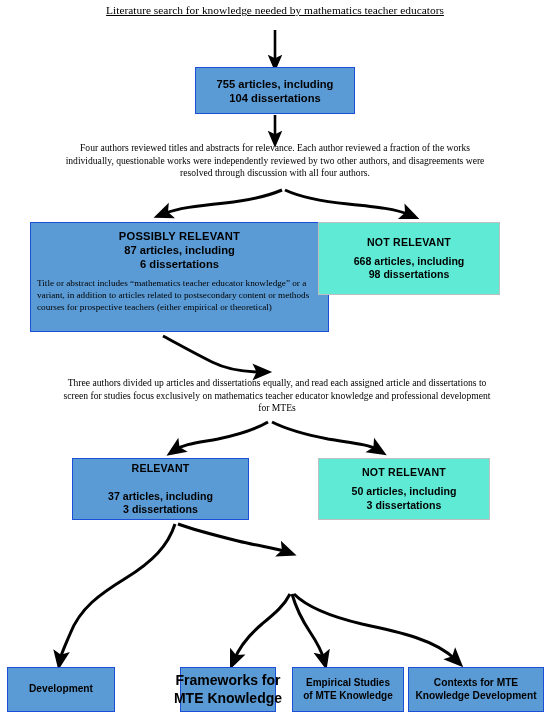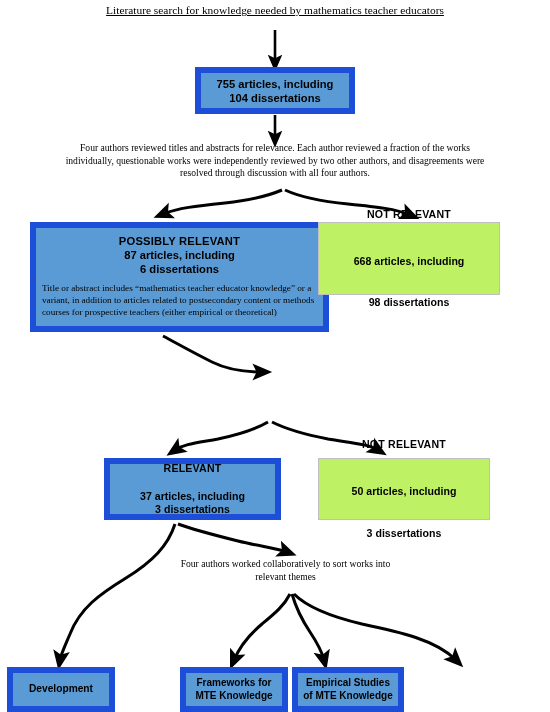--- a/index.html
+++ b/index.html
@@ -31,26 +31,25 @@
     align-items: center;
     justify-content: center;
     text-align: center;
     font-family: "Liberation Sans", "DejaVu Sans", sans-serif;
     font-weight: bold;
     color: #000000;
     line-height: 1.25;
   }
   .node.blue {
     background: #5B9BD5;
-    border: 6px solid #1d4ed8;
+    border: 1px solid #1d4ed8;
   }
   .node.gray {
-    background: #bef264;
+    background: #5eead4;
     border: 1px solid #bfbfbf;
-    gap: 28px;
   }
   .node .line {
     display: block;
     white-space: nowrap;
   }
   .node .title {
     letter-spacing: 0.2px;
   }
   .note {
     position: absolute;
@@ -70,25 +69,25 @@
     margin-top: 7px;
   }
 
   
   #header-note { left: 45px; top: 3px; width: 460px; font-size: 11.4px; text-decoration: underline; }
   #box-initial { left: 195px; top: 67px; width: 160px; height: 47px; font-size: 11.2px; }
   #note-review-1 { left: 55px; top: 142px; width: 440px; font-size: 9.6px; }
   #box-possibly-relevant { left: 30px; top: 222px; width: 299px; height: 110px; font-size: 11.2px; padding: 6px 2px; justify-content: flex-start; }
   #box-not-relevant-1 { left: 318px; top: 222px; width: 182px; height: 73px; font-size: 10.6px; }
   #note-review-2 { left: 62px; top: 377px; width: 430px; font-size: 9.6px; }
-  #box-relevant { left: 104px; top: 458px; width: 177px; height: 62px; font-size: 10.6px; }
+  #box-relevant { left: 72px; top: 458px; width: 177px; height: 62px; font-size: 10.6px; }
   #box-not-relevant-2 { left: 318px; top: 458px; width: 172px; height: 62px; font-size: 10.6px; }
   #note-themes { left: 178px; top: 558px; width: 215px; font-size: 9.6px; }
   #box-editorials { left: 7px; top: 667px; width: 108px; height: 45px; font-size: 10.2px; }
-  #box-frameworks { left: 180px; top: 667px; width: 108px; height: 45px; font-size: 10px; }
+  #box-frameworks { left: 180px; top: 667px; width: 96px; height: 45px; font-size: 14px; }
   #box-empirical { left: 292px; top: 667px; width: 112px; height: 45px; font-size: 10px; }
   #box-contexts { left: 408px; top: 667px; width: 136px; height: 45px; font-size: 10.2px; }
 </style>
 </head>
 <body>
 
 <div id="page">
 
   <svg class="svg-layer" viewBox="0 0 550 712">
     <defs>
@@ -135,43 +134,47 @@
     <span class="line">6 dissertations</span>
     <span class="subnote">Title or abstract includes “mathematics teacher educator knowledge” or a variant, in addition to articles related to postsecondary content or methods courses for prospective teachers (either empirical or theoretical)</span>
   </div>
 
   <div class="node gray" id="box-not-relevant-1">
     <span class="line title">NOT RELEVANT</span>
     <span class="line" style="margin-top:6px">668 articles, including</span>
     <span class="line">98 dissertations</span>
   </div>
 
+  <div class="note" id="note-review-2">Three authors divided up articles and dissertations equally, and read each assigned article and dissertations to screen for studies focus exclusively on mathematics teacher educator knowledge and professional development for MTEs</div>
 
   <div class="node blue" id="box-relevant">
     <span class="line title">RELEVANT</span>
     <span class="line" style="margin-top:15px">37 articles, including</span>
     <span class="line">3 dissertations</span>
   </div>
 
   <div class="node gray" id="box-not-relevant-2">
     <span class="line title">NOT RELEVANT</span>
     <span class="line" style="margin-top:6px">50 articles, including</span>
     <span class="line">3 dissertations</span>
   </div>
 
-  <div class="note" id="note-themes">Four authors worked collaboratively to sort works into relevant themes</div>
 
   <div class="node blue" id="box-editorials">
     <span class="line">Development</span>
   </div>
 
   <div class="node blue" id="box-frameworks">
     <span class="line">Frameworks for</span>
     <span class="line">MTE Knowledge</span>
   </div>
 
   <div class="node blue" id="box-empirical">
     <span class="line">Empirical Studies</span>
     <span class="line">of MTE Knowledge</span>
   </div>
 
+  <div class="node blue" id="box-contexts">
+    <span class="line">Contexts for MTE</span>
+    <span class="line">Knowledge Development</span>
+  </div>
 
 </div>
 
 </body></html>

